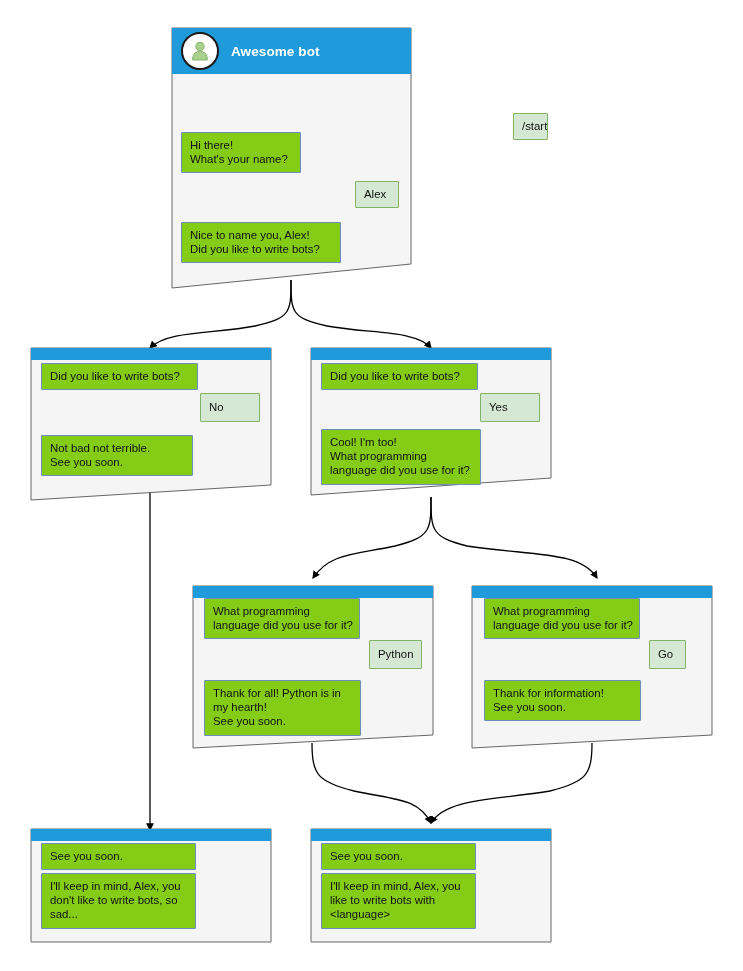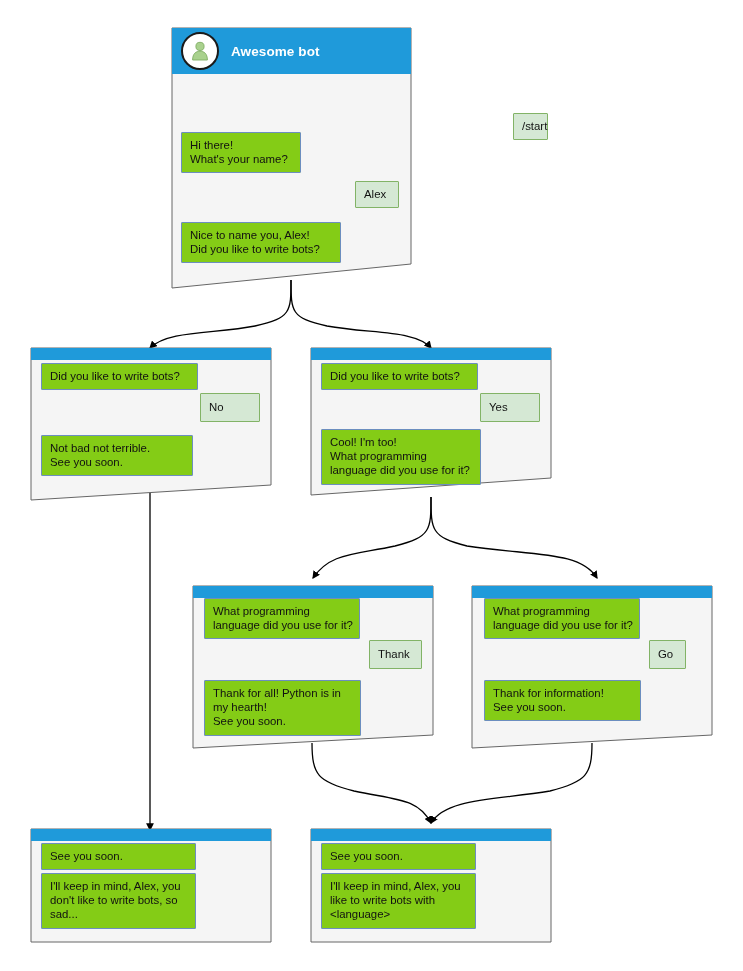--- a/index.html
+++ b/index.html
@@ -170,21 +170,21 @@
   </div>
 
   <div class="card" style="left:188px; top:580px; width:250px; height:178px;">
     <svg class="shape" viewBox="0 0 250 178" preserveAspectRatio="none">
       <polygon points="5,6 245,6 245,155 5,168" fill="#f5f5f5" stroke="#666666" stroke-width="1"></polygon>
       <rect x="5" y="6" width="240" height="12" fill="#1f9ada"></rect>
     </svg>
     <div class="content">
       <div class="bubble bot" style="left:16px; top:18px; width:156px;">What programming
 language did you use for it?</div>
-      <div class="bubble user" style="left:181px; top:60px; width:53px; height:29px; display:flex; align-items:center;">Thank</div>
+      <div class="bubble user" style="left:181px; top:60px; width:53px; height:29px; display:flex; align-items:center;">Python</div>
       <div class="bubble bot" style="left:16px; top:100px; width:157px;">Thank for all! Python is in
 my hearth!
 See you soon.</div>
     </div>
   </div>
 
   <div class="card" style="left:468px; top:580px; width:250px; height:178px;">
     <svg class="shape" viewBox="0 0 250 178" preserveAspectRatio="none">
       <polygon points="4,6 244,6 244,155 4,168" fill="#f5f5f5" stroke="#666666" stroke-width="1"></polygon>
       <rect x="4" y="6" width="240" height="12" fill="#1f9ada"></rect>

